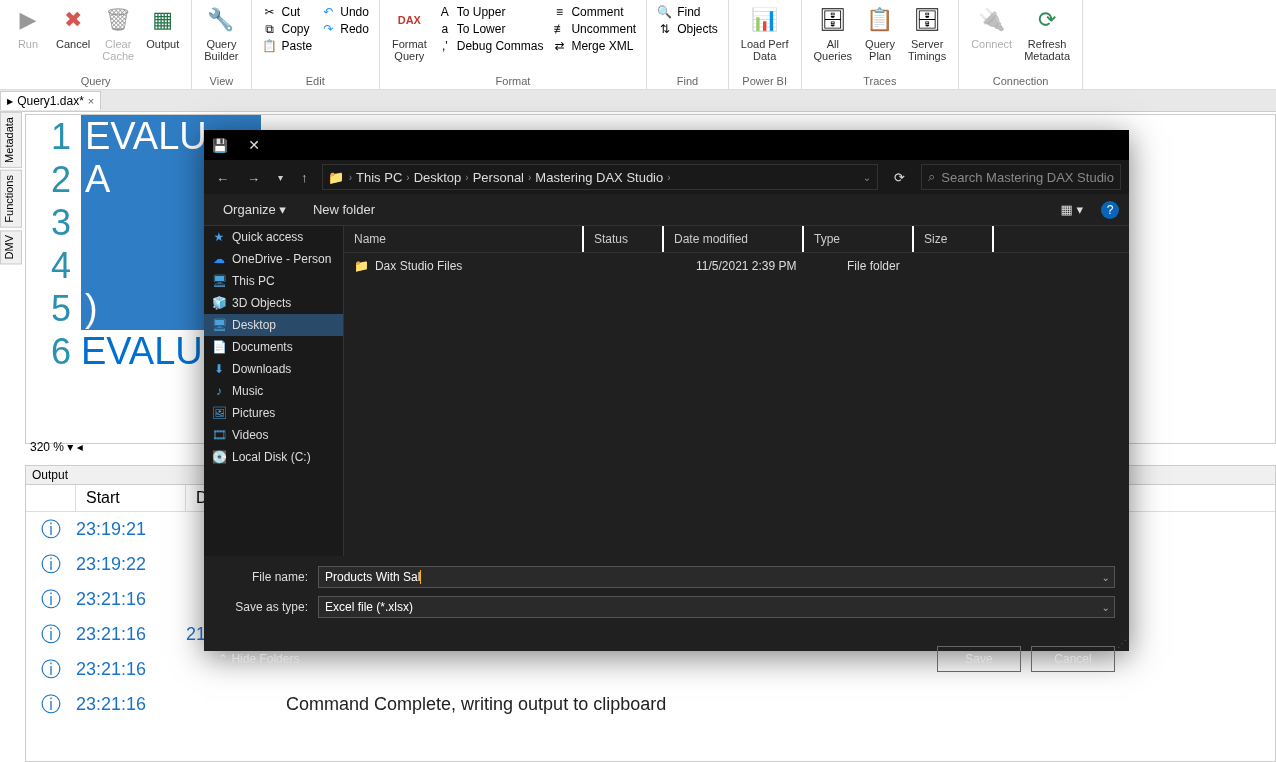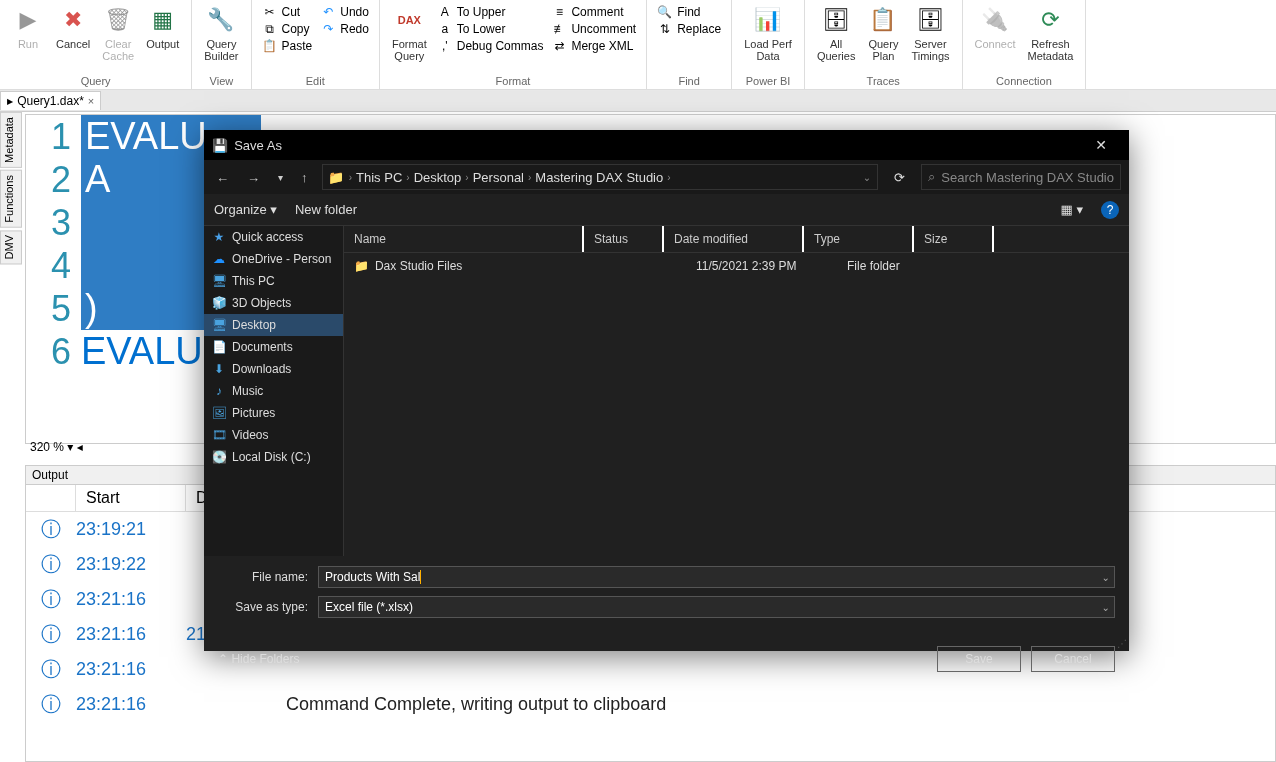--- a/index.html
+++ b/index.html
@@ -54,21 +54,21 @@
 .dlg-title .x { width: 40px; text-align: center; cursor: pointer; font-size: 14px; }
 .dlg-nav { height: 34px; background: #191919; display: flex; align-items: center; padding: 0 8px; gap: 10px; }
 .dlg-nav .navbtn { color: #ccc; cursor: pointer; padding: 0 4px; }
 .dlg-crumb { flex: 1; display: flex; align-items: center; gap: 4px; background: #191919; border: 1px solid #333; height: 26px; padding: 0 6px; }
 .dlg-crumb .fi { color: #ffcc4d; }
 .dlg-crumb .seg { cursor: pointer; }
 .dlg-crumb .chev { color: #888; font-size: 10px; }
 .dlg-nav .refresh { padding: 0 6px; cursor: pointer; }
 .dlg-search { width: 200px; height: 26px; background: #191919; border: 1px solid #333; display: flex; align-items: center; padding: 0 6px; color: #888; gap: 6px; }
 .dlg-toolbar { height: 32px; display: flex; align-items: center; padding: 0 10px; gap: 18px; border-bottom: 1px solid #333; }
-.dlg-toolbar .org { cursor: pointer; }
+.dlg-toolbar .org { cursor: pointer; margin-left: 9px; }
 .dlg-toolbar .spacer { flex: 1; }
 .dlg-toolbar .view { cursor: pointer; }
 .dlg-toolbar .help { background: #0a64b8; color: #fff; border-radius: 50%; width: 18px; height: 18px; display: flex; align-items: center; justify-content: center; font-size: 12px; }
 .dlg-body { display: flex; height: 330px; }
 .dlg-tree { width: 140px; background: #1a1a1a; overflow-y: auto; border-right: 1px solid #333; }
 .tree-item { display: flex; align-items: center; gap: 6px; padding: 4px 8px; cursor: pointer; font-size: 12px; white-space: nowrap; }
 .tree-item.sel { background: #2a4a6a; }
 .tree-item .ti { width: 14px; text-align: center; }
 .dlg-list { flex: 1; background: #202020; }
 .list-header { display: flex; border-bottom: 1px solid #333; font-size: 12px; color: #ccc; }
@@ -193,21 +193,21 @@
   </div>
   <div class="ribbon-group">
     <div class="ribbon-group-items">
       <div class="ribbon-small-col">
         <div class="ribbon-small">
             <span class="sicon">🔍</span>
             <span>Find</span>
           </div>
         <div class="ribbon-small">
             <span class="sicon">⇅</span>
-            <span>Replace</span>
+            <span>Objects</span>
           </div>
       </div>
     </div>
     <div class="ribbon-group-label">Find</div>
   </div>
   <div class="ribbon-group">
     <div class="ribbon-group-items">
       <div class="ribbon-btn">
           <div class="icon">📊</div>
           <div class="lbl" style="white-space:pre">Load Perf
@@ -336,21 +336,20 @@
     <div class="time">23:21:16</div>
     <div class="dur"></div>
     <div class="msg">Command Complete, writing output to clipboard</div>
       </div>
     </div>
 </div>
 
 <div class="dialog">
   <div class="dlg-title">
     <span style="margin-right:6px">💾</span>
-    <span class="t">Save As</span>
     <span class="x">✕</span>
   </div>
   <div class="dlg-nav">
     <span class="navbtn">←</span>
     <span class="navbtn">→</span>
     <span class="navbtn" style="font-size:10px">▾</span>
     <span class="navbtn">↑</span>
     <div class="dlg-crumb">
       <span class="fi">📁</span>
       <span class="chev">›</span>

